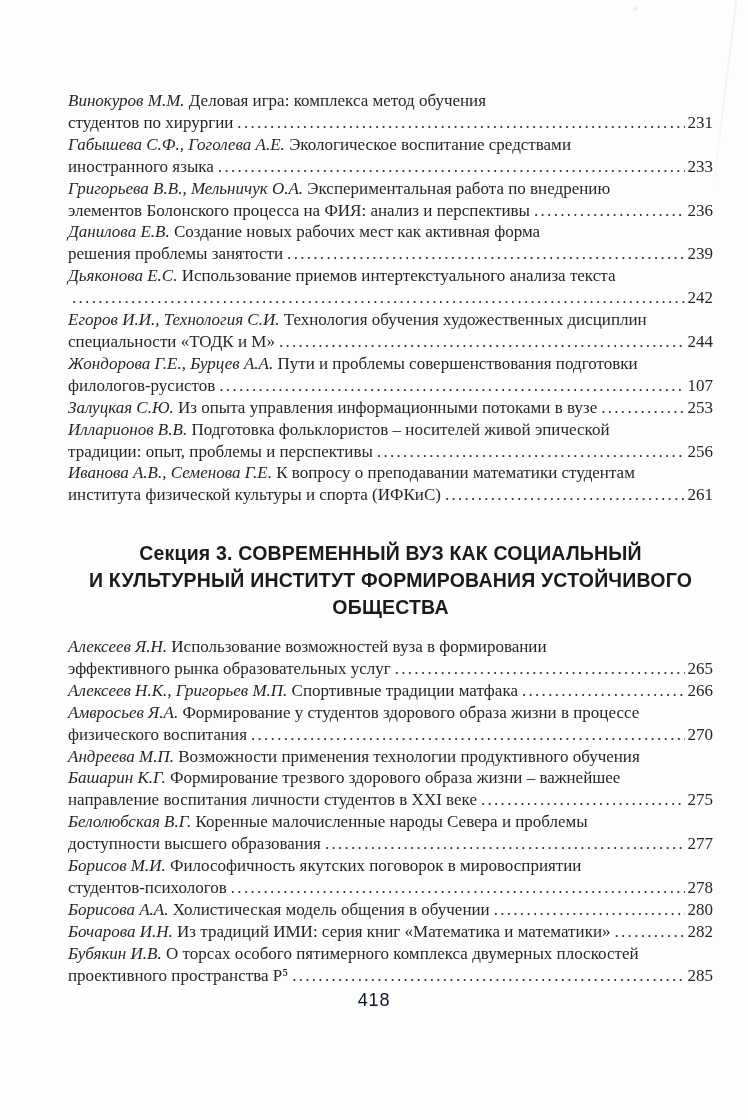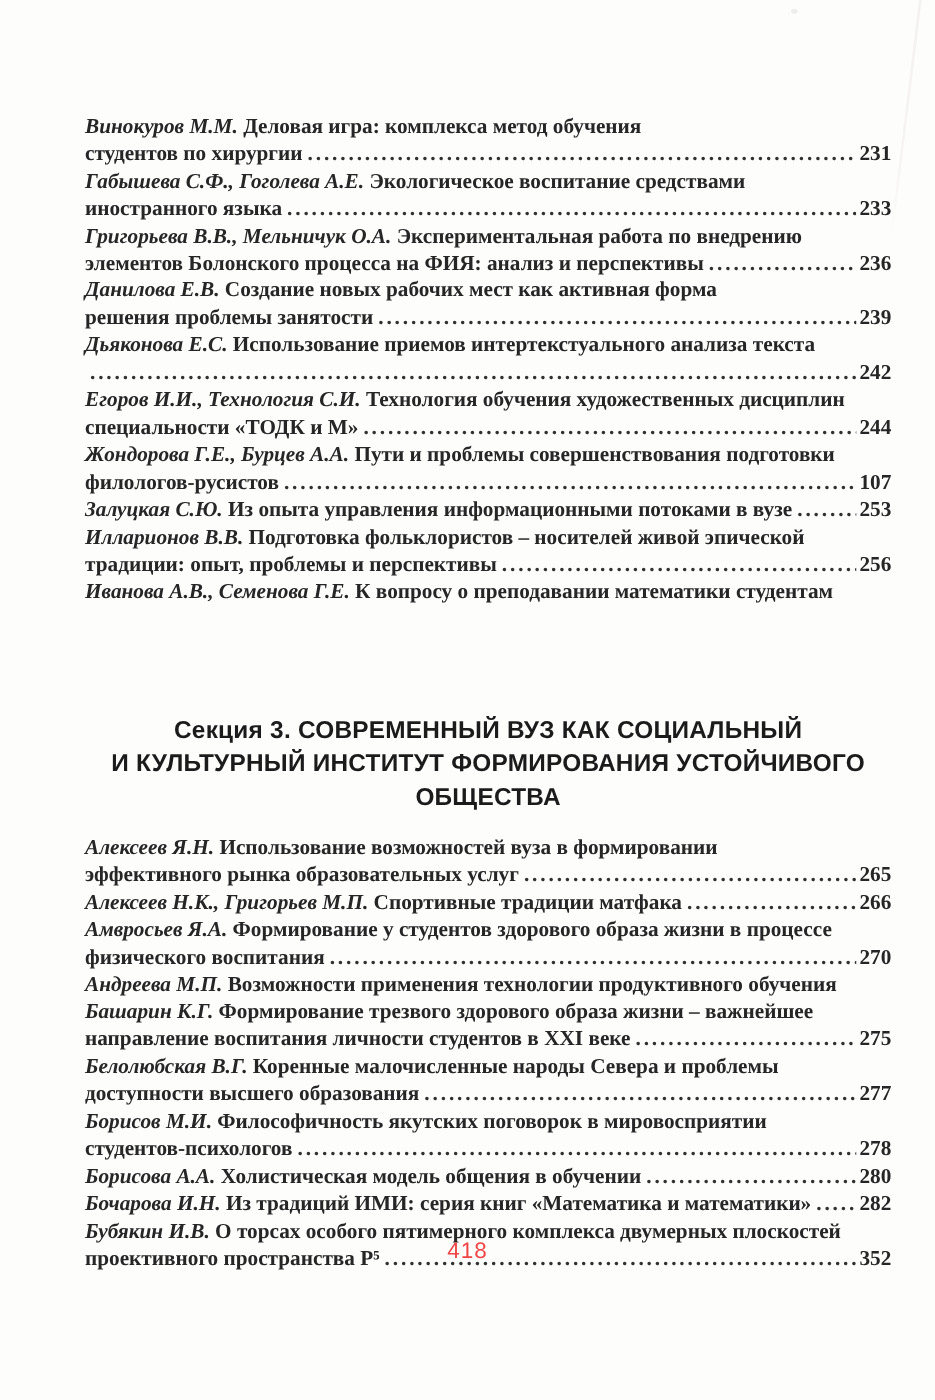--- a/index.html
+++ b/index.html
@@ -12,32 +12,32 @@
     font-family: "Liberation Serif", "DejaVu Serif", serif;
     color: var(--ink, #262626);
     overflow: hidden;
   }
   .toc {
     position: absolute;
     left: 68px;
     width: 645px;
   }
   #section-0 { top: 90px; }
-  #section-1 { top: 571px; }
+  #section-1 { top: 540px; }
   .section-heading {
     font-family: "Liberation Sans", "DejaVu Sans", sans-serif;
     font-size: 19.5px;
     font-weight: 700;
     line-height: 27px;
     text-align: center;
     letter-spacing: 0.2px;
     color: #1b1b1b;
     margin-bottom: 15px;
   }
-  .entry { width: 100%; font-weight: bold; }
+  .entry { width: 100%; }
   .row {
     display: flex;
     align-items: baseline;
     font-size: 17px;
     line-height: 21.9px;
     white-space: pre;
   }
   .authors { font-style: italic; flex: none; }
   .ttext { flex: none; }
   .leader {
@@ -55,21 +55,21 @@
   .pagenum { flex: none; }
   .footer {
     position: absolute;
     top: 990px;
     left: 0;
     width: 100%;
     text-align: center;
     font-family: "Liberation Sans", "DejaVu Sans", sans-serif;
     font-size: 18px;
     letter-spacing: 0.8px;
-    color: #ef4444;
+    color: #0f172a;
   }
   .artifact-dot {
     position: absolute;
     left: 633px;
     top: 7px;
     width: 5px;
     height: 4px;
     border-radius: 50%;
     background: #ededeb;
   }
@@ -121,20 +121,21 @@
       </div>
       <div class="entry">
         <div class="row"><span class="authors">Залуцкая С.Ю.</span><span class="ttext"> Из опыта управления информационными потоками в вузе</span><span class="leader"></span><span class="pagenum">253</span></div>
       </div>
       <div class="entry">
         <div class="row"><span class="authors">Илларионов В.В.</span><span class="ttext"> Подготовка фольклористов – носителей живой эпической</span></div>
         <div class="row"><span class="ttext">традиции: опыт, проблемы и перспективы</span><span class="leader"></span><span class="pagenum">256</span></div>
       </div>
       <div class="entry">
         <div class="row"><span class="authors">Иванова А.В., Семенова Г.Е.</span><span class="ttext"> К вопросу о преподавании математики студентам</span></div>
+        <div class="row"><span class="ttext">института физической культуры и спорта (ИФКиС)</span><span class="leader"></span><span class="pagenum">261</span></div>
       </div>
     </div>
   <div class="toc" id="section-1">
       <div class="section-heading"><span>Секция 3. СОВРЕМЕННЫЙ ВУЗ КАК СОЦИАЛЬНЫЙ</span><br><span>И КУЛЬТУРНЫЙ ИНСТИТУТ ФОРМИРОВАНИЯ УСТОЙЧИВОГО</span><br><span>ОБЩЕСТВА</span></div>
       <div class="entry">
         <div class="row"><span class="authors">Алексеев Я.Н.</span><span class="ttext"> Использование возможностей вуза в формировании</span></div>
         <div class="row"><span class="ttext">эффективного рынка образовательных услуг</span><span class="leader"></span><span class="pagenum">265</span></div>
       </div>
       <div class="entry">
         <div class="row"><span class="authors">Алексеев Н.К., Григорьев М.П.</span><span class="ttext"> Спортивные традиции матфака</span><span class="leader"></span><span class="pagenum">266</span></div>
@@ -159,18 +160,18 @@
         <div class="row"><span class="ttext">студентов-психологов</span><span class="leader"></span><span class="pagenum">278</span></div>
       </div>
       <div class="entry">
         <div class="row"><span class="authors">Борисова А.А.</span><span class="ttext"> Холистическая модель общения в обучении</span><span class="leader"></span><span class="pagenum">280</span></div>
       </div>
       <div class="entry">
         <div class="row"><span class="authors">Бочарова И.Н.</span><span class="ttext"> Из традиций ИМИ: серия книг «Математика и математики»</span><span class="leader"></span><span class="pagenum">282</span></div>
       </div>
       <div class="entry">
         <div class="row"><span class="authors">Бубякин И.В.</span><span class="ttext"> О торсах особого пятимерного комплекса двумерных плоскостей</span></div>
-        <div class="row"><span class="ttext">проективного пространства P⁵</span><span class="leader"></span><span class="pagenum">352</span></div>
+        <div class="row"><span class="ttext">проективного пространства P⁵</span><span class="leader"></span><span class="pagenum">285</span></div>
       </div>
     </div>
 
   <div class="footer">418</div>
 </div>
 
 </body></html>

